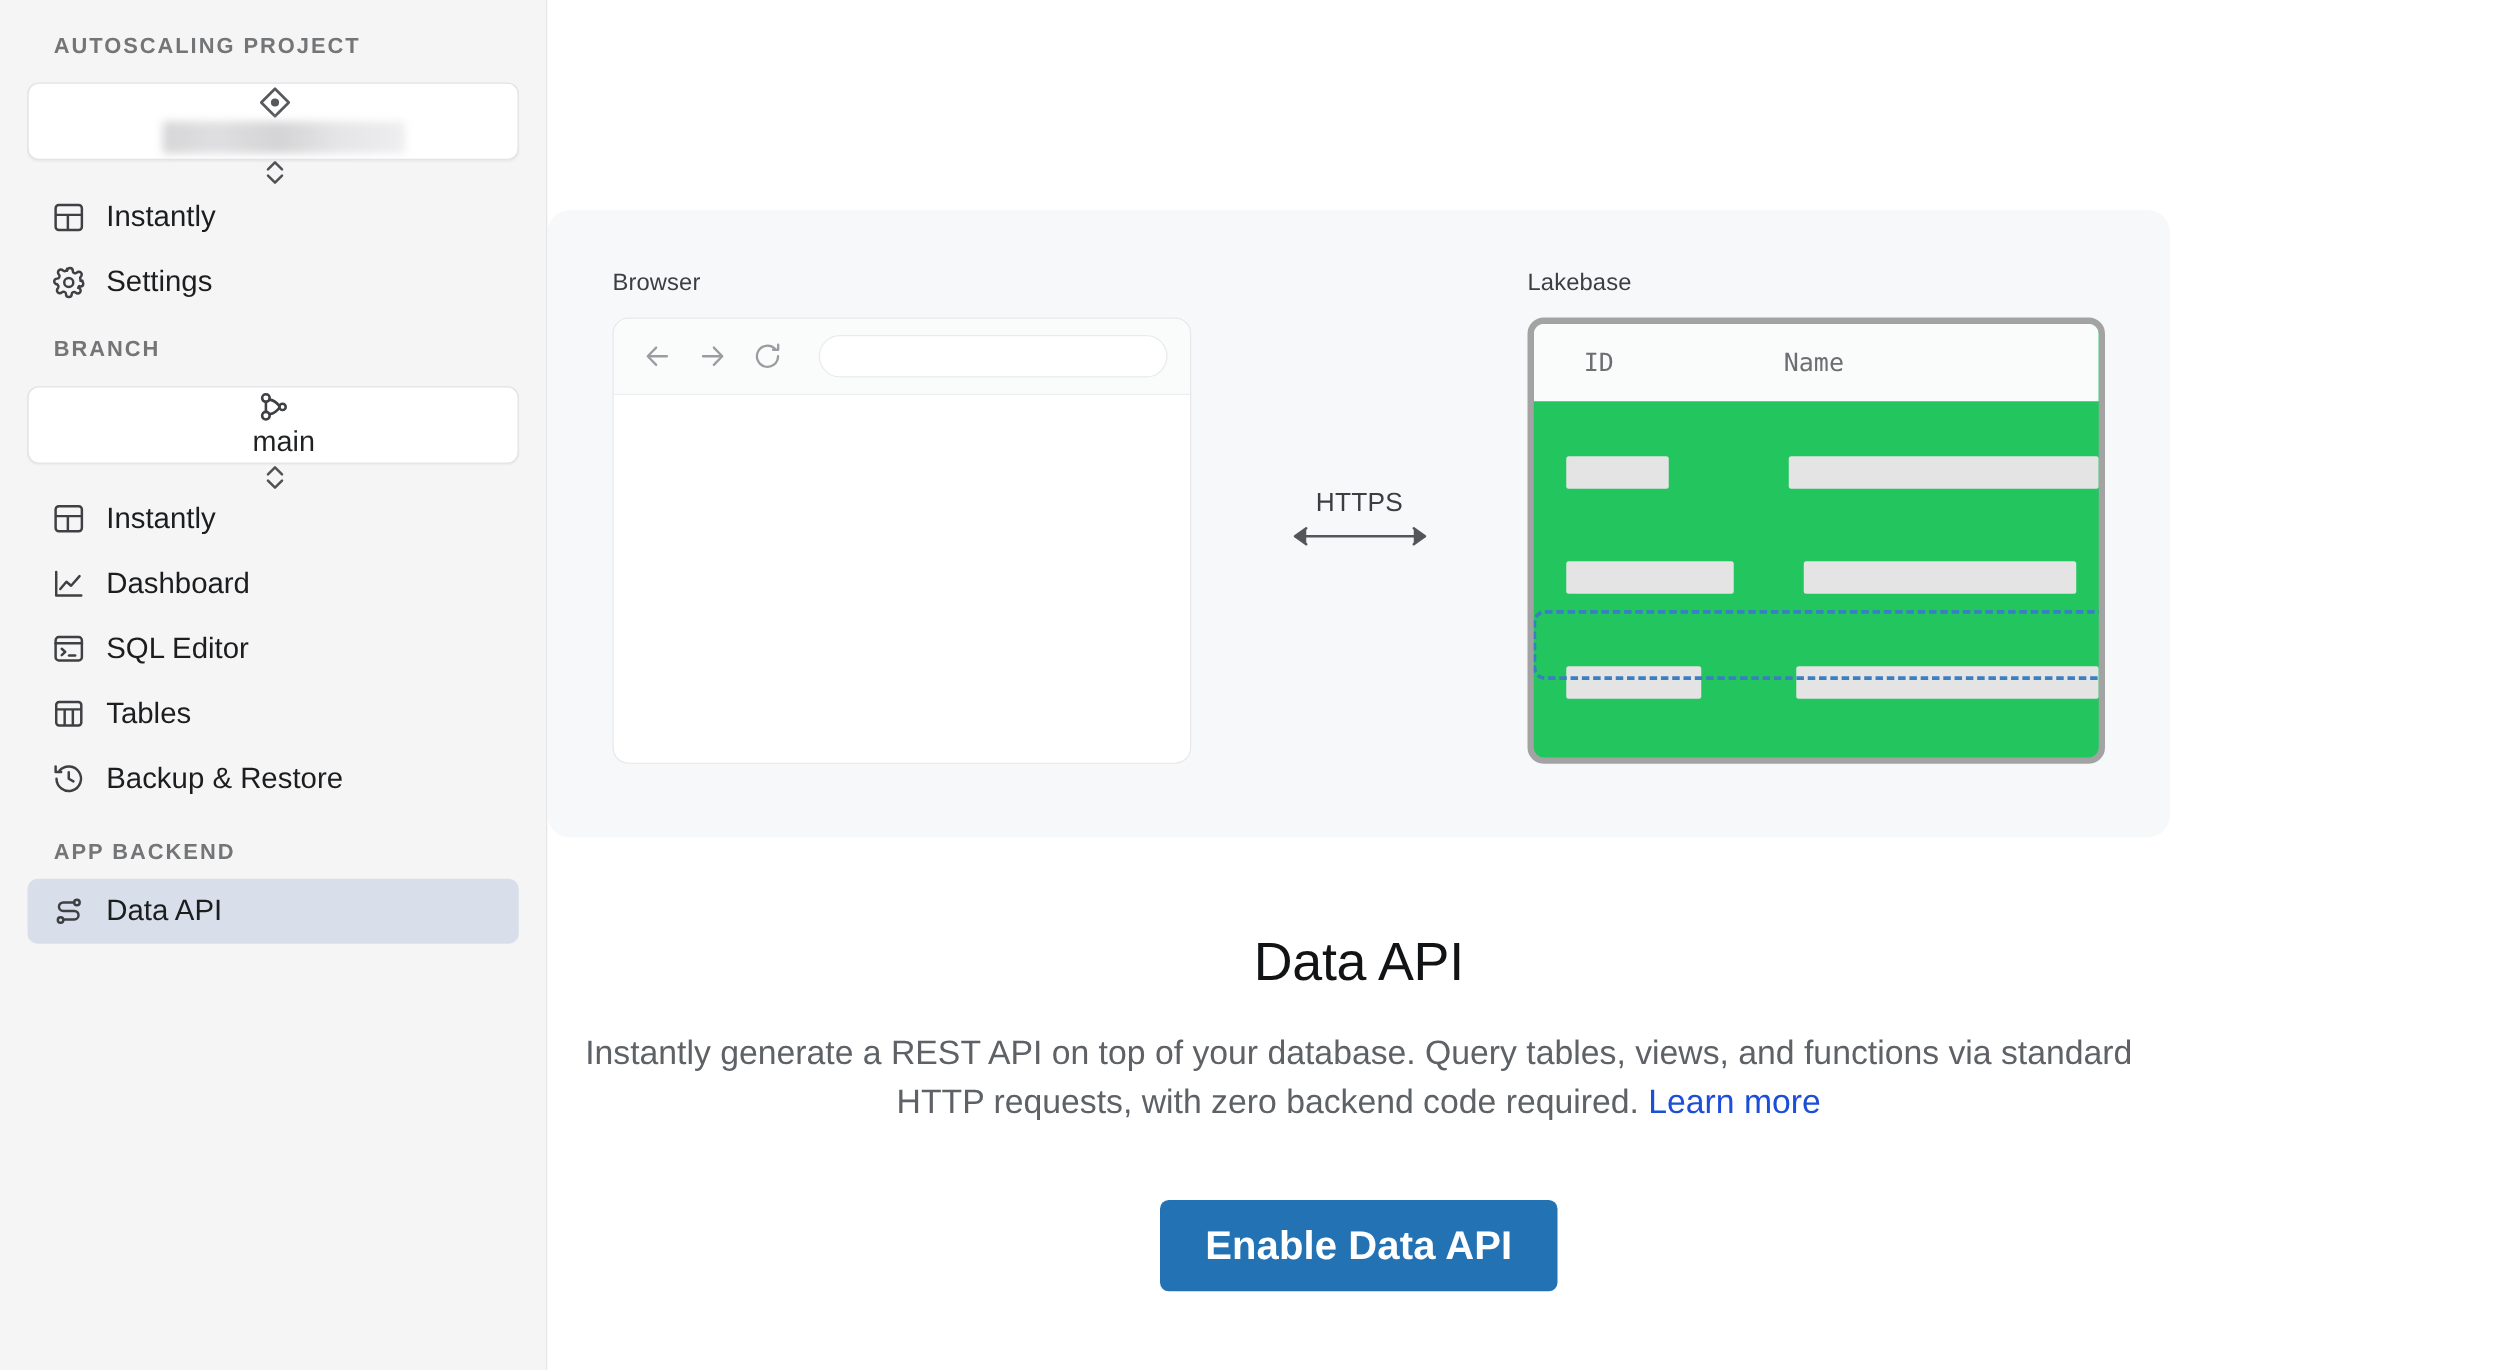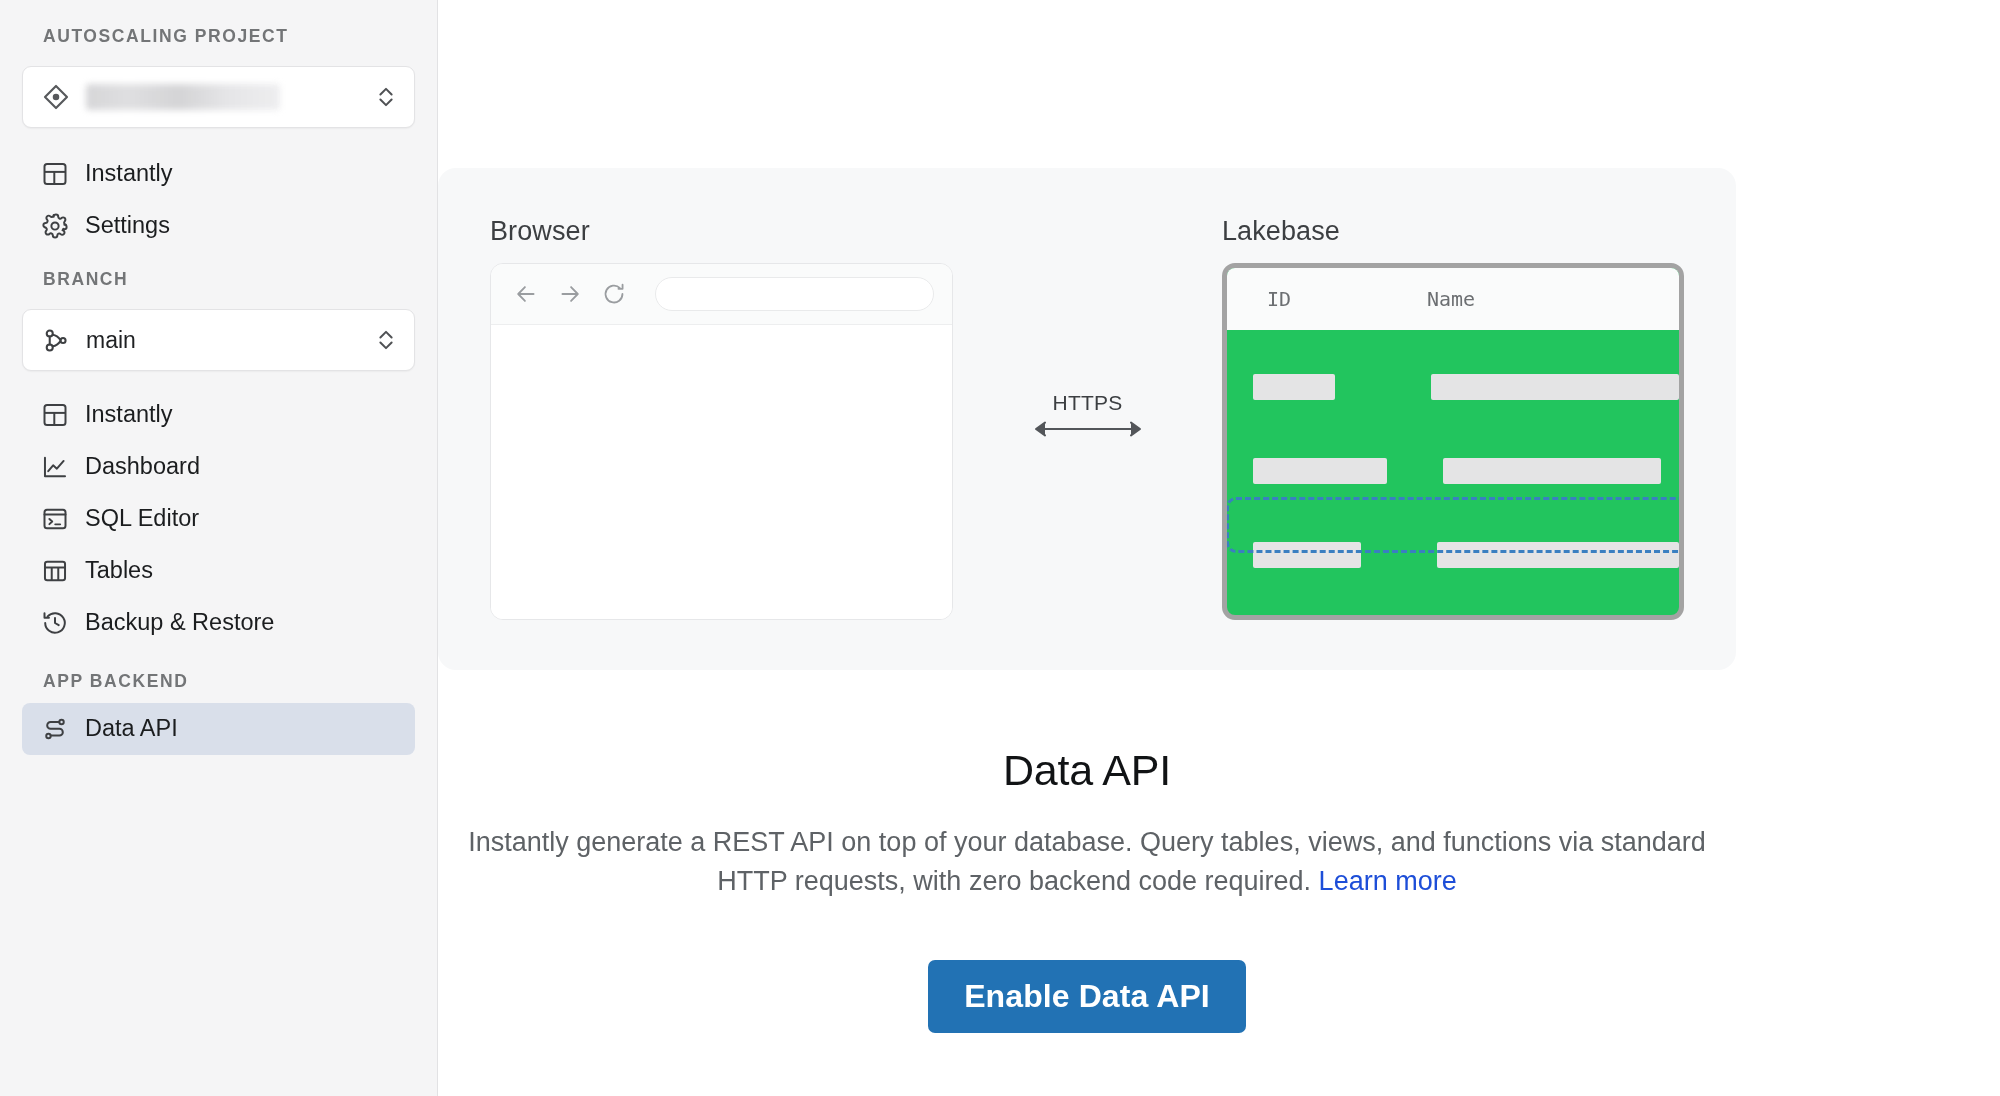--- a/index.html
+++ b/index.html
@@ -34,20 +34,21 @@
   .selector {
     margin-top: 19px;
     height: 62px;
     background: #ffffff;
     border: 1px solid #E3E3E5;
     border-radius: 9px;
     display: flex;
     align-items: center;
     padding: 0 16px 0 18px;
     box-shadow: 0 1px 1.5px rgba(0,0,0,0.045);
+    flex-direction: column;
   }
   .selector .sel-icon { width: 30px; height: 30px; flex: 0 0 30px; display:flex; align-items:center; justify-content:center; }
   .selector .sel-text { flex: 1 1 auto; padding-left: 15px; font-size: 23px; color: #1F2123; }
   .redacted {
     display: block;
     height: 26px;
     width: 194px;
     border-radius: 3px;
     background: linear-gradient(90deg,#D4D4D6 0%, #DEDEE0 22%, #D2D2D4 48%, #E4E4E6 72%, #EDEDEF 100%);
     filter: blur(3.2px);
@@ -91,21 +92,21 @@
     background: #F7F8F9;
     border-radius: 18px;
     height: 502px;
     padding: 0 52px;
     position: relative;
     display: flex;
     align-items: flex-start;
   }
 
   .panel-col { padding-top: 48px; }
-  .panel-title { font-size: 27px; color: #3C3F42; margin-bottom: 16px; letter-spacing: .1px; }
+  .panel-title { font-size: 19px; color: #3C3F42; margin-bottom: 16px; letter-spacing: .1px; }
 
   .browser-col { width: 463px; flex: 0 0 463px; }
   .browser-frame {
     width: 463px; height: 357px;
     background: #ffffff;
     border: 1px solid #E6E7E9;
     border-radius: 13px;
     overflow: hidden;
   }
   .browser-bar {

